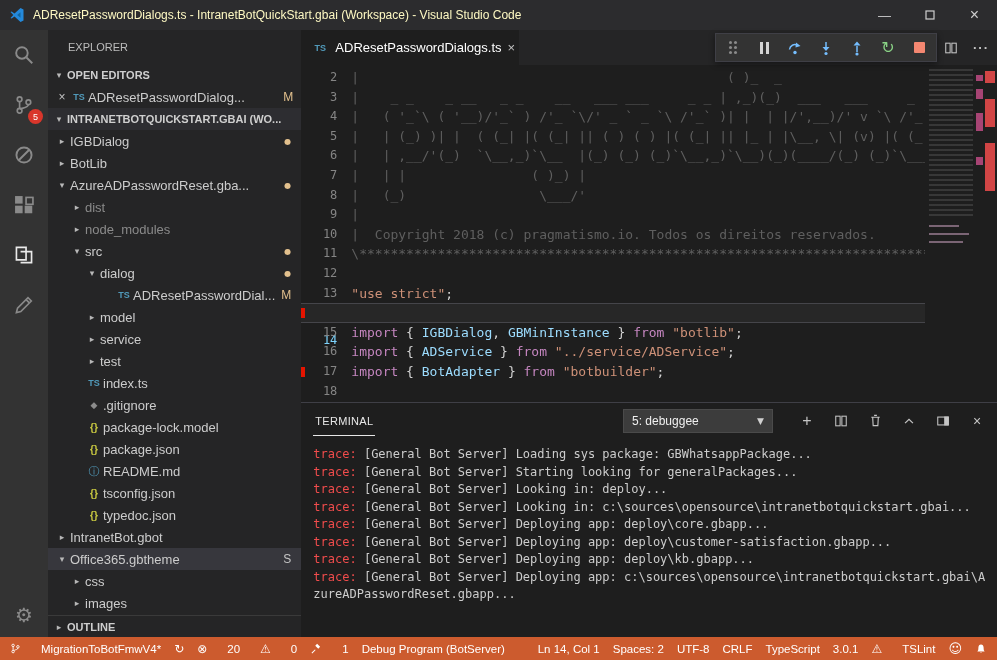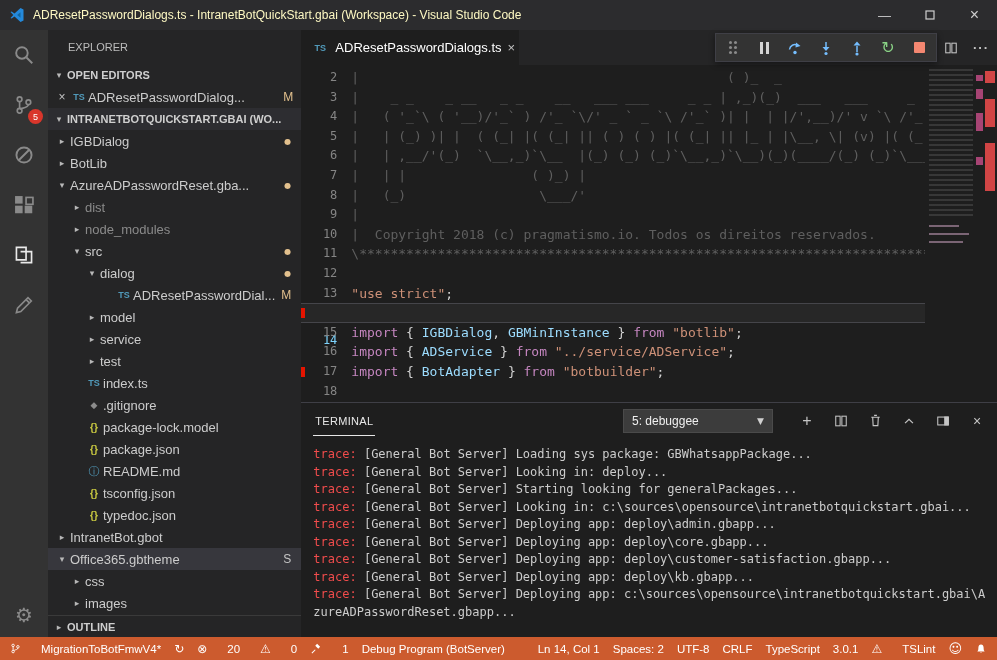--- a/index.html
+++ b/index.html
@@ -461,24 +461,23 @@
               <svg width="14" height="14" viewBox="0 0 16 16" fill="none" stroke="currentColor" stroke-width="1.2">
                   <rect x="2" y="3.5" width="12" height="9"></rect>
                   <rect x="10" y="3.5" width="4" height="9" fill="currentColor"></rect>
                 </svg>
             </span>
             <span class="p-ic x-glyph">×</span>
           </div>
         </div>
         <div class="term-body">
             <div class="tline"><span class="tprefix">trace:</span><span class="ttext"> [General Bot Server] Loading sys package: GBWhatsappPackage...</span></div>
+            <div class="tline"><span class="tprefix">trace:</span><span class="ttext"> [General Bot Server] Starting looking for generalPackages...</span></div>
             <div class="tline"><span class="tprefix">trace:</span><span class="ttext"> [General Bot Server] Looking in: deploy...</span></div>
-            <div class="tline"><span class="tprefix">trace:</span><span class="ttext"> [General Bot Server] Starting looking for generalPackages...</span></div>
             <div class="tline"><span class="tprefix">trace:</span><span class="ttext"> [General Bot Server] Looking in: c:\sources\opensource\intranetbotquickstart.gbai...</span></div>
-            <div class="tline"><span class="tprefix">trace:</span><span class="ttext"> [General Bot Server] Deploying app: deploy\admin.gbapp...</span></div>
             <div class="tline"><span class="tprefix">trace:</span><span class="ttext"> [General Bot Server] Deploying app: deploy\core.gbapp...</span></div>
             <div class="tline"><span class="tprefix">trace:</span><span class="ttext"> [General Bot Server] Deploying app: deploy\customer-satisfaction.gbapp...</span></div>
             <div class="tline"><span class="tprefix">trace:</span><span class="ttext"> [General Bot Server] Deploying app: deploy\kb.gbapp...</span></div>
             <div class="tline"><span class="tprefix">trace:</span><span class="ttext"> [General Bot Server] Deploying app: c:\sources\opensource\intranetbotquickstart.gbai\AzureADPasswordReset.gbapp...</span></div>
           </div>
       </div>
 
     </div>
   </div>
 

